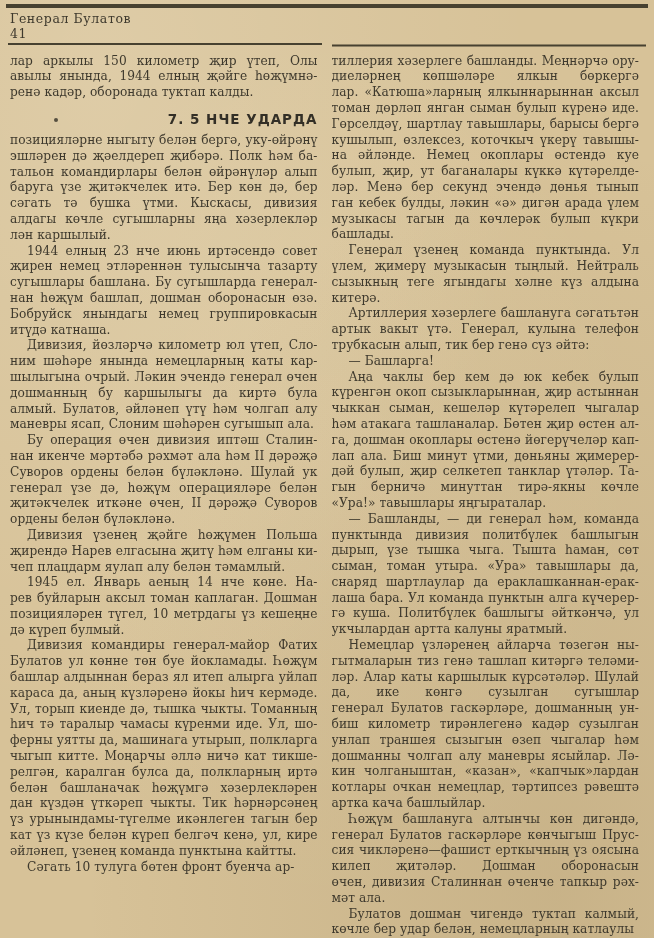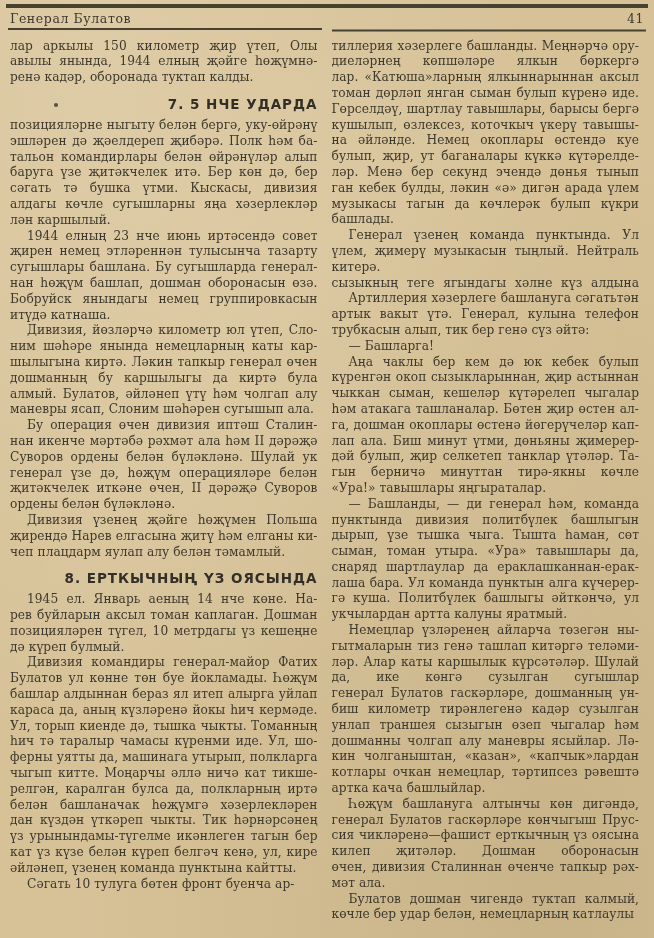--- a/index.html
+++ b/index.html
@@ -17,21 +17,21 @@
     color:var(--ink,#3e392d);
   }
   .rule-thick{
     margin:4px 6px 0 6px;height:4px;
     background:var(--rule,#474130);
     box-shadow:0 5px 0 -4px var(--rule,#474130);
   }
   .running-header{
     display:flex;justify-content:space-between;align-items:baseline;
     padding:3px 10px 0 10px;
-    font-size:12.5px;letter-spacing:0.6px;
+    font-size:12.5px;letter-spacing:0.6px;flex-direction:column;
   }
   .header-rule{display:flex;gap:10px;margin:2px 8px 0 8px;}
   .header-rule .seg{height:1.6px;background:var(--rule,#474130);flex:1;}
   .header-rule .seg.right{transform:translateY(1.5px);}
   .columns{
     display:flex;gap:14px;
     padding:9px 15px 0 10px;
     box-sizing:border-box;
   }
   .col{width:312px;}
@@ -86,34 +86,33 @@
         <div class="line">алдагы көчле сугышларны яңа хәзерлекләр бе-</div>
         <div class="line last">лән каршылый.</div>
         <div class="line indent">1944 елның 23 нче июнь иртәсендә совет</div>
         <div class="line">җирен немец этләреннән тулысынча тазарту</div>
         <div class="line">сугышлары башлана. Бу сугышларда генерал-</div>
         <div class="line">нан һөҗүм башлап, дошман оборонасын өзә.</div>
         <div class="line">Бобруйск янындагы немец группировкасын юк</div>
         <div class="line last">итүдә катнаша.</div>
         <div class="line indent">Дивизия, йөзләрчә километр юл үтеп, Сло-</div>
         <div class="line">ним шәһәре янында немецларның каты кар-</div>
-        <div class="line">шылыгына киртә. Ләкин тапкыр генерал өчен</div>
+        <div class="line">шылыгына очрый. Ләкин эчендә генерал өчен</div>
         <div class="line">дошманның бу каршылыгы да киртә була</div>
         <div class="line">алмый. Булатов, әйләнеп үтү һәм чолгап алу</div>
         <div class="line last">маневры ясап, Слоним шәһәрен сугышып ала.</div>
         <div class="line indent">Бу операция өчен дивизия иптәш Сталин-</div>
         <div class="line">нан икенче мәртәбә рәхмәт ала һәм II дәрәҗә</div>
         <div class="line">Суворов ордены белән бүләкләнә. Шулай ук</div>
         <div class="line">генерал үзе дә, һөҗүм операцияләре белән оста</div>
         <div class="line">җитәкчелек иткәне өчен, II дәрәҗә Суворов</div>
         <div class="line last">ордены белән бүләкләнә.</div>
         <div class="line indent">Дивизия үзенең җәйге һөҗүмен Польша</div>
         <div class="line">җирендә Нарев елгасына җитү һәм елганы ки-</div>
         <div class="line last">чеп плацдарм яулап алу белән тәмамлый.</div>
-        <div class="heading"><span>8. ЕРТКЫЧНЫҢ ҮЗ ОЯСЫНДА</span></div>
         <div class="line indent">1945 ел. Январь аеның 14 нче көне. На-</div>
         <div class="line">рев буйларын аксыл томан каплаган. Дошман</div>
         <div class="line">позицияләрен түгел, 10 метрдагы үз кешеңне</div>
         <div class="line last">дә күреп булмый.</div>
         <div class="line indent">Дивизия командиры генерал-майор Фатих</div>
         <div class="line">Булатов ул көнне төн буе йокламады. Һөҗүм</div>
         <div class="line">башлар алдыннан бераз ял итеп алырга уйлап</div>
         <div class="line">караса да, аның күзләренә йокы һич кермәде.</div>
         <div class="line">Ул, торып киенде дә, тышка чыкты. Томанның</div>
         <div class="line">һич тә таралыр чамасы күренми иде. Ул, шо-</div>
@@ -135,22 +134,22 @@
         <div class="line">Гөрселдәү, шартлау тавышлары, барысы бергә</div>
         <div class="line">кушылып, өзлексез, коточкыч үкерү тавышы-</div>
         <div class="line">на әйләнде. Немец окоплары өстендә куе урман</div>
         <div class="line">булып, җир, ут баганалары күккә күтәрелде-</div>
         <div class="line">ләр. Менә бер секунд эчендә дөнья тынып кал-</div>
         <div class="line">ган кебек булды, ләкин «ә» дигән арада үлем</div>
         <div class="line">музыкасы тагын да көчлерәк булып күкри</div>
         <div class="line last">башлады.</div>
         <div class="line indent">Генерал үзенең команда пунктында. Ул</div>
         <div class="line">үлем, җимерү музыкасын тыңлый. Нейтраль</div>
+        <div class="line">сызыкның теге ягындагы хәлне күз алдына</div>
         <div class="line last">китерә.</div>
-        <div class="line">сызыкның теге ягындагы хәлне күз алдына</div>
         <div class="line indent">Артиллерия хәзерлеге башлануга сәгатьтән</div>
         <div class="line">артык вакыт үтә. Генерал, кулына телефон</div>
         <div class="line last">трубкасын алып, тик бер генә сүз әйтә:</div>
         <div class="line indent last">— Башларга!</div>
         <div class="line indent">Аңа чаклы бер кем дә юк кебек булып</div>
         <div class="line">күренгән окоп сызыкларыннан, җир астыннан</div>
         <div class="line">чыккан сыман, кешеләр күтәрелеп чыгалар</div>
         <div class="line">һәм атакага ташланалар. Бөтен җир өстен ал-</div>
         <div class="line">га, дошман окоплары өстенә йөгерүчеләр кап-</div>
         <div class="line">лап ала. Биш минут үтми, дөньяны җимерер-</div>

